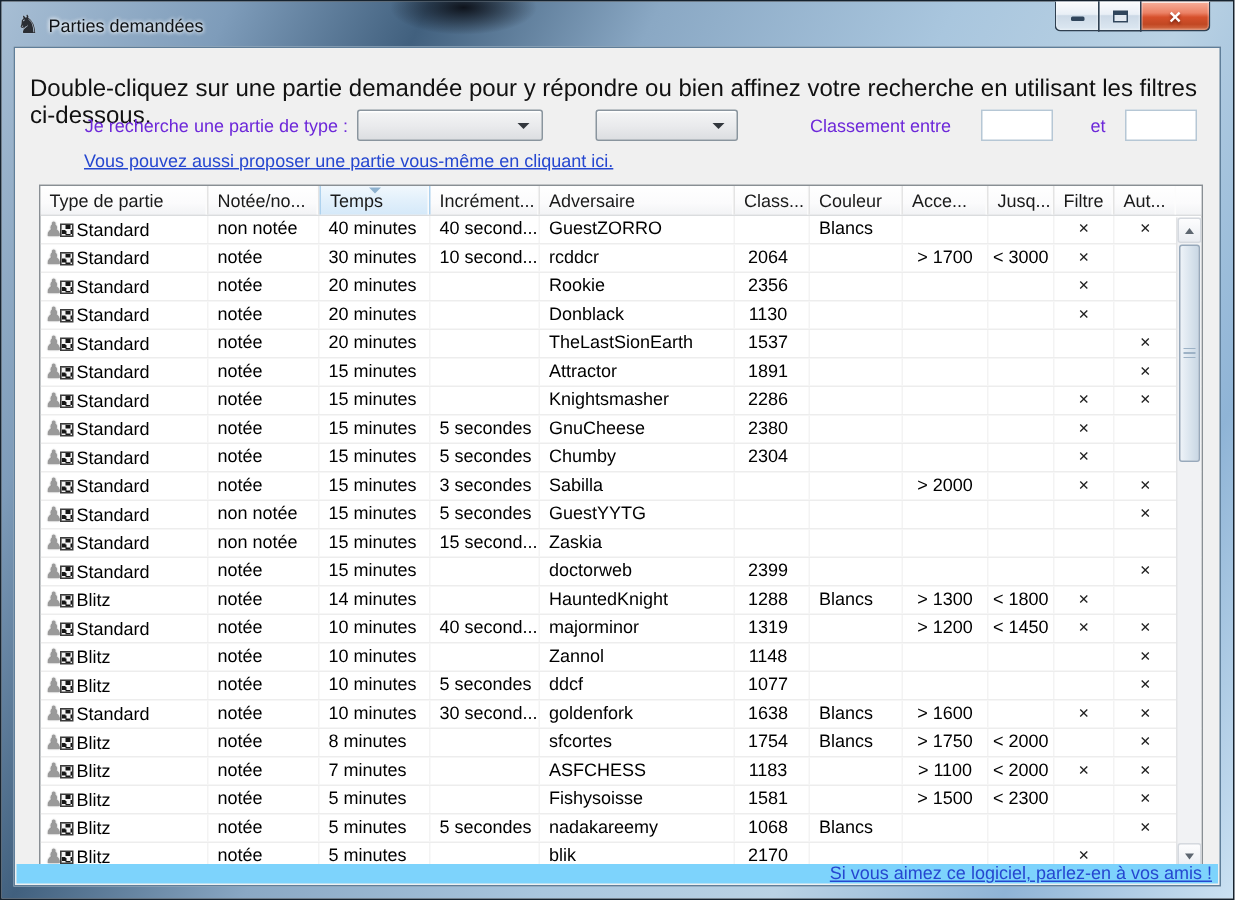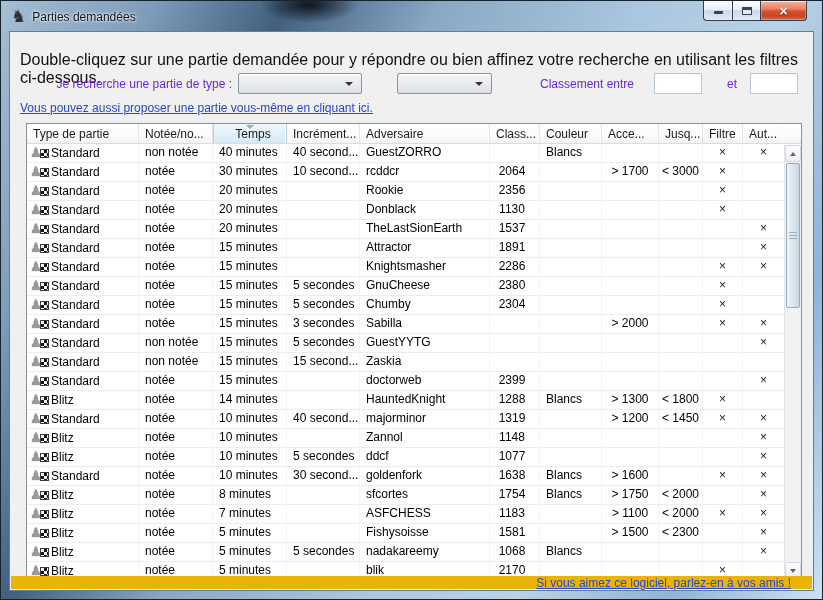--- a/index.html
+++ b/index.html
@@ -53,37 +53,37 @@
   .combo-1 { left:228px; top:41px; width:124px; }
   .combo-2 { left:387px; top:41px; width:95px; }
   .combo .arrow { width:0; height:0; border-left:4px solid transparent; border-right:4px solid transparent; border-top:4px solid #32373d; margin-right:8px; }
 
   .rating-label { position:absolute; left:530px; top:45px; width:110px; text-align:left; }
   .textbox { position:absolute; top:41px; width:48px; height:21px; border:1px solid #b6c7d5; background:#fff; font-size:12px; padding:0 3px; font-family:"Liberation Sans",sans-serif; }
   .tb-min { left:644px; }
   .tb-max { left:740px; }
   .and-label { position:absolute; left:717px; top:45px; }
 
-  a.link { font-size:12px; color:#2547d0; text-decoration:underline; cursor:pointer; }
+  a.link { font-size:12px; color:#2547d0; text-decoration:underline; cursor:pointer;margin-left:36px; }
   .propose-link { position:absolute; left:10px; top:66px; }
 
   
   .table {
     position:absolute; left:16px; top:91px; width:776px; height:457px;
     background:#fff; border:1px solid #898f94; overflow:hidden;
   }
   .thead { display:flex; height:20px; background:linear-gradient(180deg,#ffffff 0%,#fbfbfc 60%,#f2f3f5 100%); border-bottom:1px solid #dadcde; }
   .th {
     position:relative; font-size:12px; color:#1a1a1a; padding:3px 0 0 6px;
     border-right:1px solid #e4e4e4; box-shadow: inset -1px 0 0 #fcfcfc;
     white-space:nowrap; overflow:hidden; cursor:default;
   }
   .th.sorted {
     background:linear-gradient(180deg,#f1f8fd 0%,#e2f0fb 50%,#d5e9f9 100%);
-    border-left:1px solid #aed2ee; border-right:1px solid #aed2ee;text-align:center;
+    border-left:1px solid #aed2ee; border-right:1px solid #aed2ee;
   }
   .sort-arrow { position:absolute; top:1px; left:50%; margin-left:-4px; width:0; height:0;
     border-left:4px solid transparent; border-right:4px solid transparent; border-top:4px solid #8fb2cf; }
 
   .tbody { height:436px; overflow:hidden; }
   .tr { display:flex; height:19px; border-bottom:1px solid #ededed; cursor:default; }
   .td {
     font-size:12px; color:#000; line-height:17px; padding-left:6px;
     border-right:1px solid #f3f3f3; white-space:nowrap; overflow:hidden; height:100%;
   }
@@ -109,21 +109,21 @@
   .sb-track { flex:1; position:relative; }
   .sb-thumb { position:absolute; top:1px; left:1px; right:1px; height:145px;
     background:linear-gradient(90deg,#eef3f8 0%,#dbe5ee 50%,#c9d7e4 100%);
     border:1px solid #98a9bb; border-radius:2px; }
   .sb-grip { position:absolute; left:50%; top:50%; width:8px; height:8px; margin:-4px 0 0 -4px;
     background:repeating-linear-gradient(180deg,#9db2c6 0 1px, rgba(0,0,0,0) 1px 3px); }
   .tri-up { width:0; height:0; border-left:3px solid transparent; border-right:3px solid transparent; border-bottom:4px solid #5d6670; }
   .tri-down { width:0; height:0; border-left:3px solid transparent; border-right:3px solid transparent; border-top:4px solid #5d6670; }
 
   
-  .bottom-strip { position:absolute; left:1px; right:1px; bottom:1px; height:13px; background:#eab308; text-align:right; padding-right:21px; line-height:12px; }
+  .bottom-strip { position:absolute; left:1px; right:1px; bottom:1px; height:13px; background:#7dd3fc; text-align:right; padding-right:4px; line-height:12px; }
 </style>
 </head>
 <body>
 
 <div class="window">
 
   <div class="titlebar">
     <span class="app-icon">♞</span>
     <span class="title-text">Parties demandées</span>
   </div>

